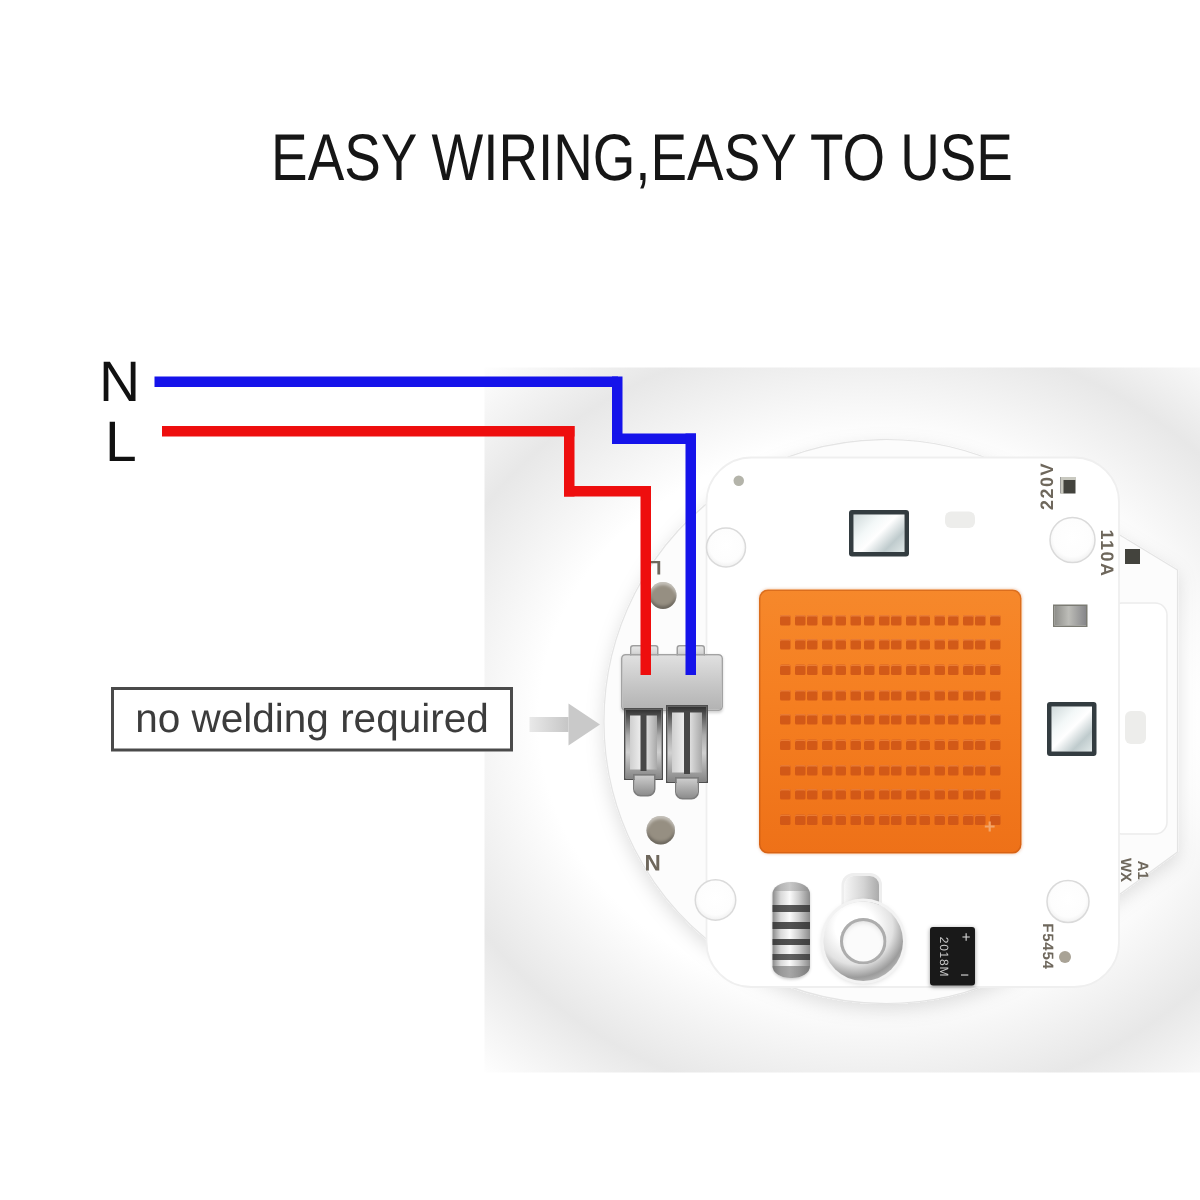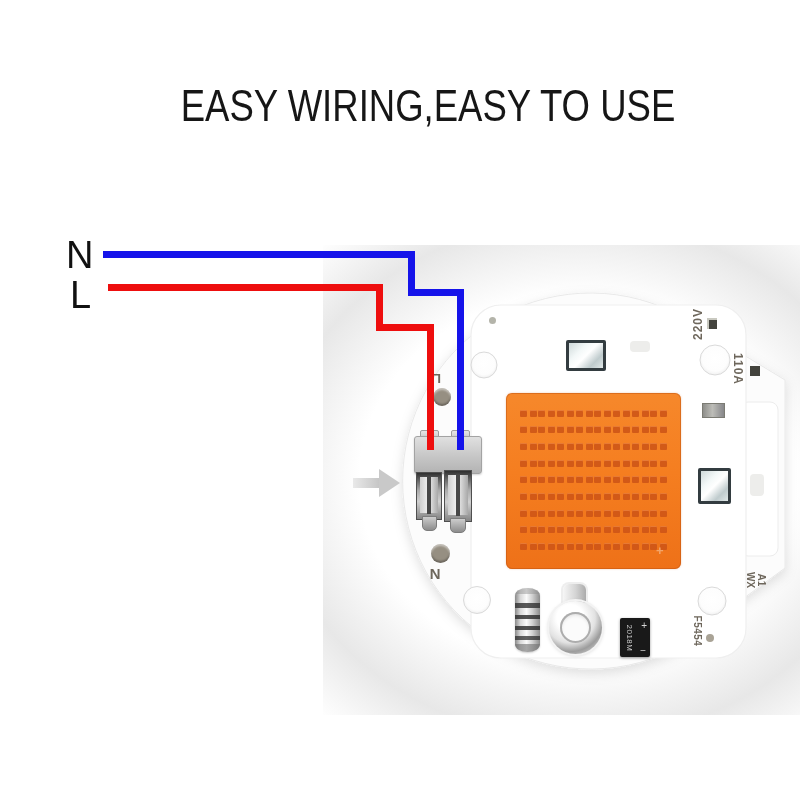--- a/index.html
+++ b/index.html
@@ -483,18 +483,21 @@
   <div class="wire n" style="left:429px;top:289px;width:7px;height:161px;"></div>
 
   <div class="wire l" style="left:80px;top:284px;width:275px;height:7px;"></div>
   <div class="wire l" style="left:348px;top:284px;width:7px;height:47px;"></div>
   <div class="wire l" style="left:348px;top:324px;width:58px;height:7px;"></div>
   <div class="wire l" style="left:399px;top:324px;width:7px;height:126px;"></div>
 
   <div class="wire-label" style="left:38px;top:236px;">N</div>
   <div class="wire-label" style="left:42px;top:276px;">L</div>
 
+  <div class="note-box">
+    <span>no welding required</span>
+  </div>
   <div class="note-arrow">
     <div class="shaft"></div>
       <div class="head"></div>
   </div>
 
 </div>
 
 </body></html>

